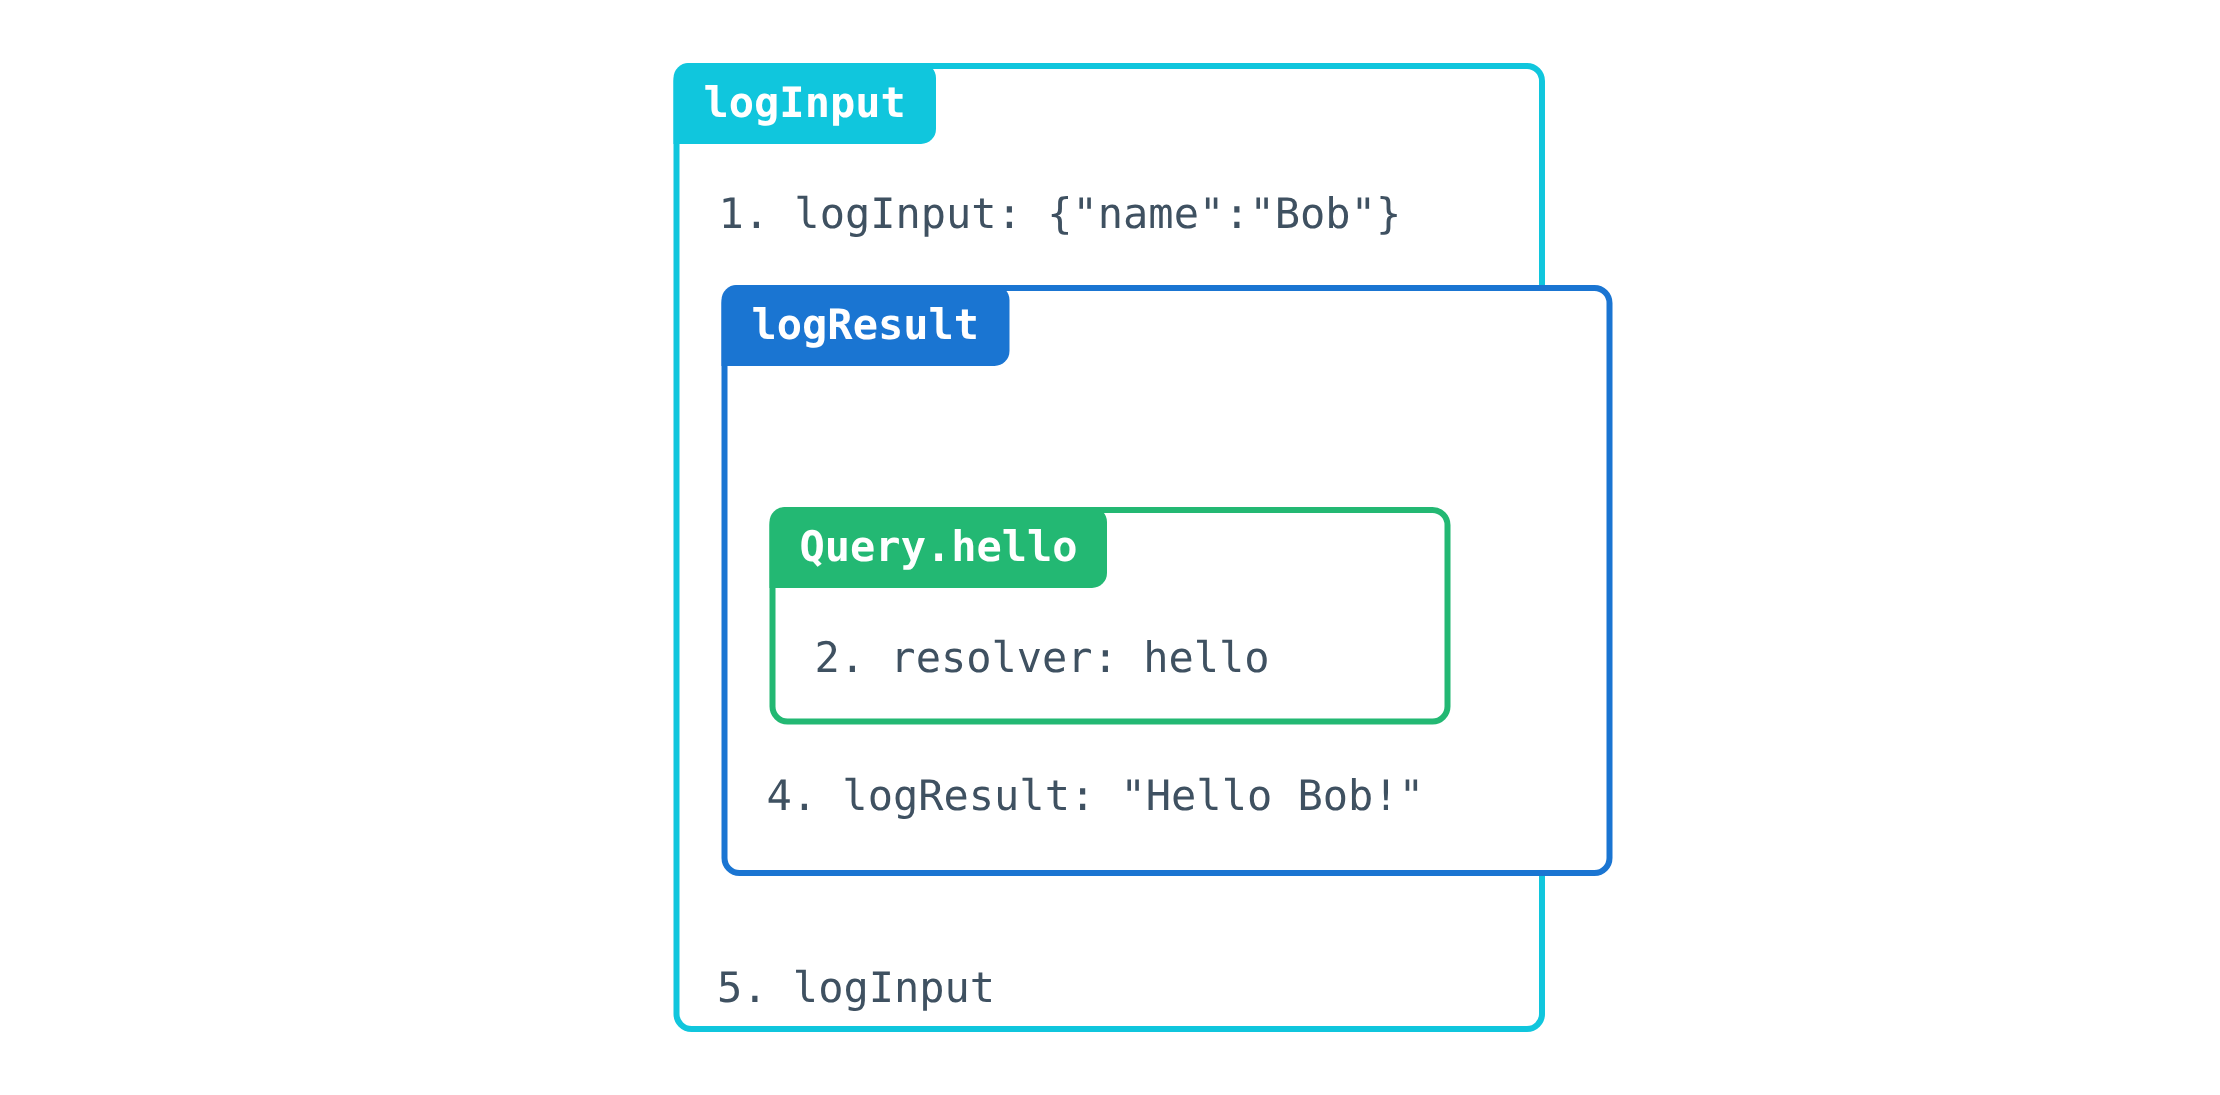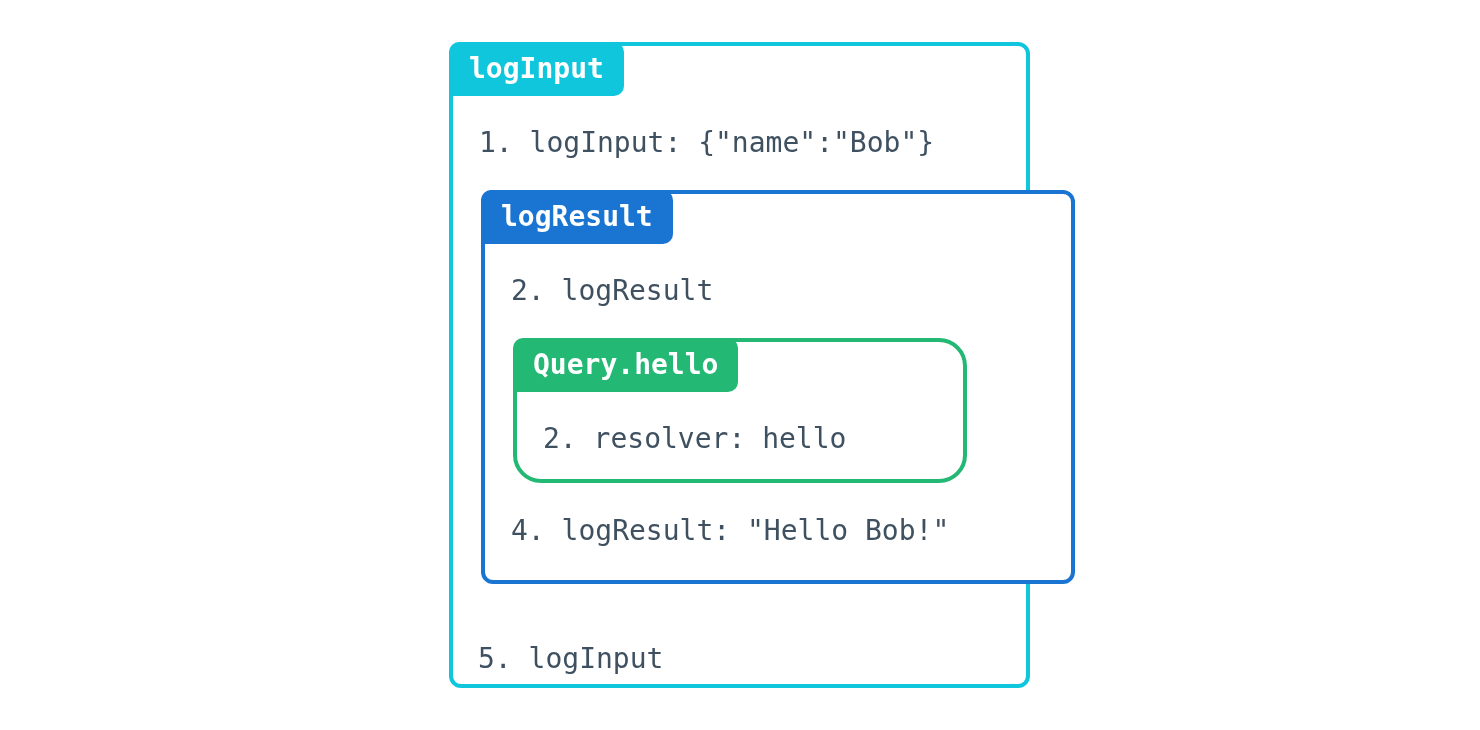--- a/index.html
+++ b/index.html
@@ -37,21 +37,20 @@
   }
   .flow-box.middle {
     left: 28px; top: 144px;
     width: 594px; height: 394px;
     border-color: var(--middle-accent);
   }
   .flow-box.inner {
     left: 28px; top: 144px;
     width: 454px; height: 145px;
     border-color: var(--inner-accent);
-    border-radius: 28px;
   }
   .box-tab {
     position: absolute;
     left: -4px; top: -4px;
     height: 54px;
     line-height: 28px;
     padding: 13px 20px;
     border-radius: 10px 10px 10px 0;
     color: var(--label-text);
     font-size: 28px;
@@ -78,21 +77,20 @@
 <div class="canvas">
 
   <div class="flow-box outer">
     <div class="box-tab">logInput</div>
 
     <div class="step first">1. logInput: {"name":"Bob"}</div>
 
     <div class="flow-box middle">
       <div class="box-tab">logResult</div>
 
-      <div class="step first">2. logResult</div>
 
       <div class="flow-box inner">
         <div class="box-tab">Query.hello</div>
 
         <div class="step first">2. resolver: hello</div>
       </div>
 
       <div class="step last-middle">4. logResult: "Hello Bob!"</div>
     </div>
 

